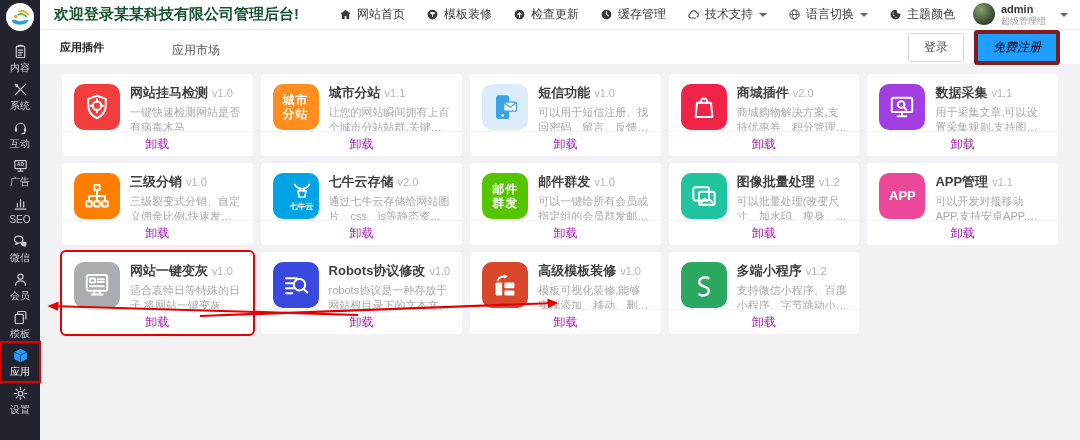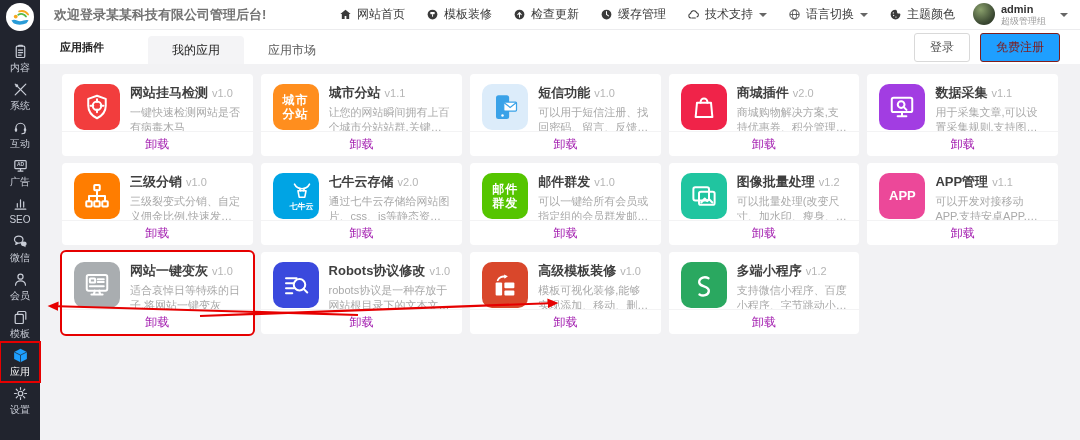--- a/index.html
+++ b/index.html
@@ -11,21 +11,21 @@
   .logo{width:28px;height:28px;border-radius:50%;background:#fff;margin:3px 0 8px;flex:none;display:flex;align-items:center;justify-content:center;cursor:pointer;overflow:hidden;}
   .logo svg{width:24px;height:24px;}
   .side-item{width:38px;padding:4px 0 4px;display:flex;flex-direction:column;align-items:center;gap:2px;color:#c9cdd7;font-size:10px;cursor:pointer;line-height:1.1;}
   .side-item .side-icon{width:17px;height:17px;display:block;}
   .side-item svg{width:17px;height:17px;display:block;}
   .side-item.active{color:#fff;}
   .side-item.hl{outline:2px solid #e60000;outline-offset:0;}
 
   
   .topbar{position:absolute;left:40px;right:0;top:0;height:30px;background:#fff;border-bottom:1px solid #ececee;display:flex;align-items:center;padding:0 12px 0 14px;z-index:4;}
-  .welcome{font-weight:bold;font-size:13px;color:#737373;white-space:nowrap;}
+  .welcome{font-weight:bold;font-size:15px;color:#14532d;white-space:nowrap;}
   .topnav{margin-left:auto;display:flex;align-items:center;gap:21px;}
   .nav-item{display:flex;align-items:center;gap:5px;cursor:pointer;color:#3a3a3a;font-size:12px;white-space:nowrap;}
   .nav-icon{width:13px;height:13px;display:block;color:#3a3a3a;}
   .nav-icon svg{width:13px;height:13px;display:block;}
   .caret{width:0;height:0;border-left:4px solid transparent;border-right:4px solid transparent;border-top:4px solid #666;display:inline-block;margin-left:1px;}
   .userblock{display:flex;align-items:center;gap:6px;margin-left:4px;cursor:pointer;}
   .avatar{width:22px;height:22px;border-radius:50%;background:radial-gradient(circle at 35% 30%,#8aa06c,#3c4a33 65%,#232b1e);flex:none;}
   .user-meta{display:flex;flex-direction:column;line-height:1.15;}
   .user-name{font-size:11px;font-weight:bold;color:#333;}
   .user-role{font-size:9px;color:#9a9a9a;}
@@ -33,21 +33,21 @@
 
   
   .toolbar{position:absolute;left:40px;right:0;top:30px;height:34px;background:#fff;display:flex;align-items:center;padding:0 20px;z-index:3;}
   .page-title{font-size:11px;font-weight:bold;color:#222;margin-right:44px;white-space:nowrap;}
   .tabs{display:flex;align-self:flex-end;height:28px;}
   .tab{padding:0 24px;display:flex;align-items:center;font-size:12px;color:#595959;cursor:pointer;white-space:nowrap;}
   .tab.active{background:#f4f4f6;color:#222;border-radius:4px 4px 0 0;}
   .toolbar-actions{margin-left:auto;display:flex;align-items:center;gap:10px;}
   .btn{font-size:12px;border-radius:3px;padding:5px 15px;cursor:pointer;font-family:inherit;white-space:nowrap;}
   .btn-login{background:#fff;border:1px solid #d9d9d9;color:#555;}
-  .btn-register{background:#1e9fff;border:1px solid #7f1d1d;color:#7f1d1d;}
+  .btn-register{background:#1e9fff;border:4px solid #7f1d1d;color:#000000;font-style:italic;}
 
   
   .content{position:absolute;left:40px;right:0;top:64px;bottom:0;background:#f2f2f4;padding:10px 22px;overflow:hidden;}
   .grid{display:grid;grid-template-columns:repeat(5,1fr);gap:7px 8px;}
   .card{background:#fff;border-radius:4px;height:82px;display:flex;flex-direction:column;position:relative;}
   .card.hl{outline:2px solid #e60000;outline-offset:0;z-index:2;}
   .card-body{flex:1;display:flex;gap:10px;padding:10px 12px 4px;overflow:hidden;}
   .card-icon{width:46px;height:46px;border-radius:10px;flex:none;display:flex;flex-direction:column;align-items:center;justify-content:center;color:#fff;overflow:hidden;}
   .card-icon svg{width:30px;height:30px;display:block;}
   .card-icon .icon-text{font-size:12px;font-weight:bold;line-height:1.2;text-align:center;letter-spacing:1px;}
@@ -254,21 +254,20 @@
       <span class="user-name">admin</span>
       <span class="user-role">超级管理组</span>
     </span>
   </div>
   <span class="caret end"></span>
 </header>
 
 <div class="toolbar">
   <div class="page-title">应用插件</div>
   <div class="tabs" id="tabs">
-      <div class="tab active">我的应用</div>
       <div class="tab">应用市场</div>
     </div>
   <div class="toolbar-actions">
     <button class="btn btn-login">登录</button>
     <button class="btn btn-register">免费注册</button>
   </div>
 </div>
 
 <main class="content">
   <div class="grid" id="grid">

